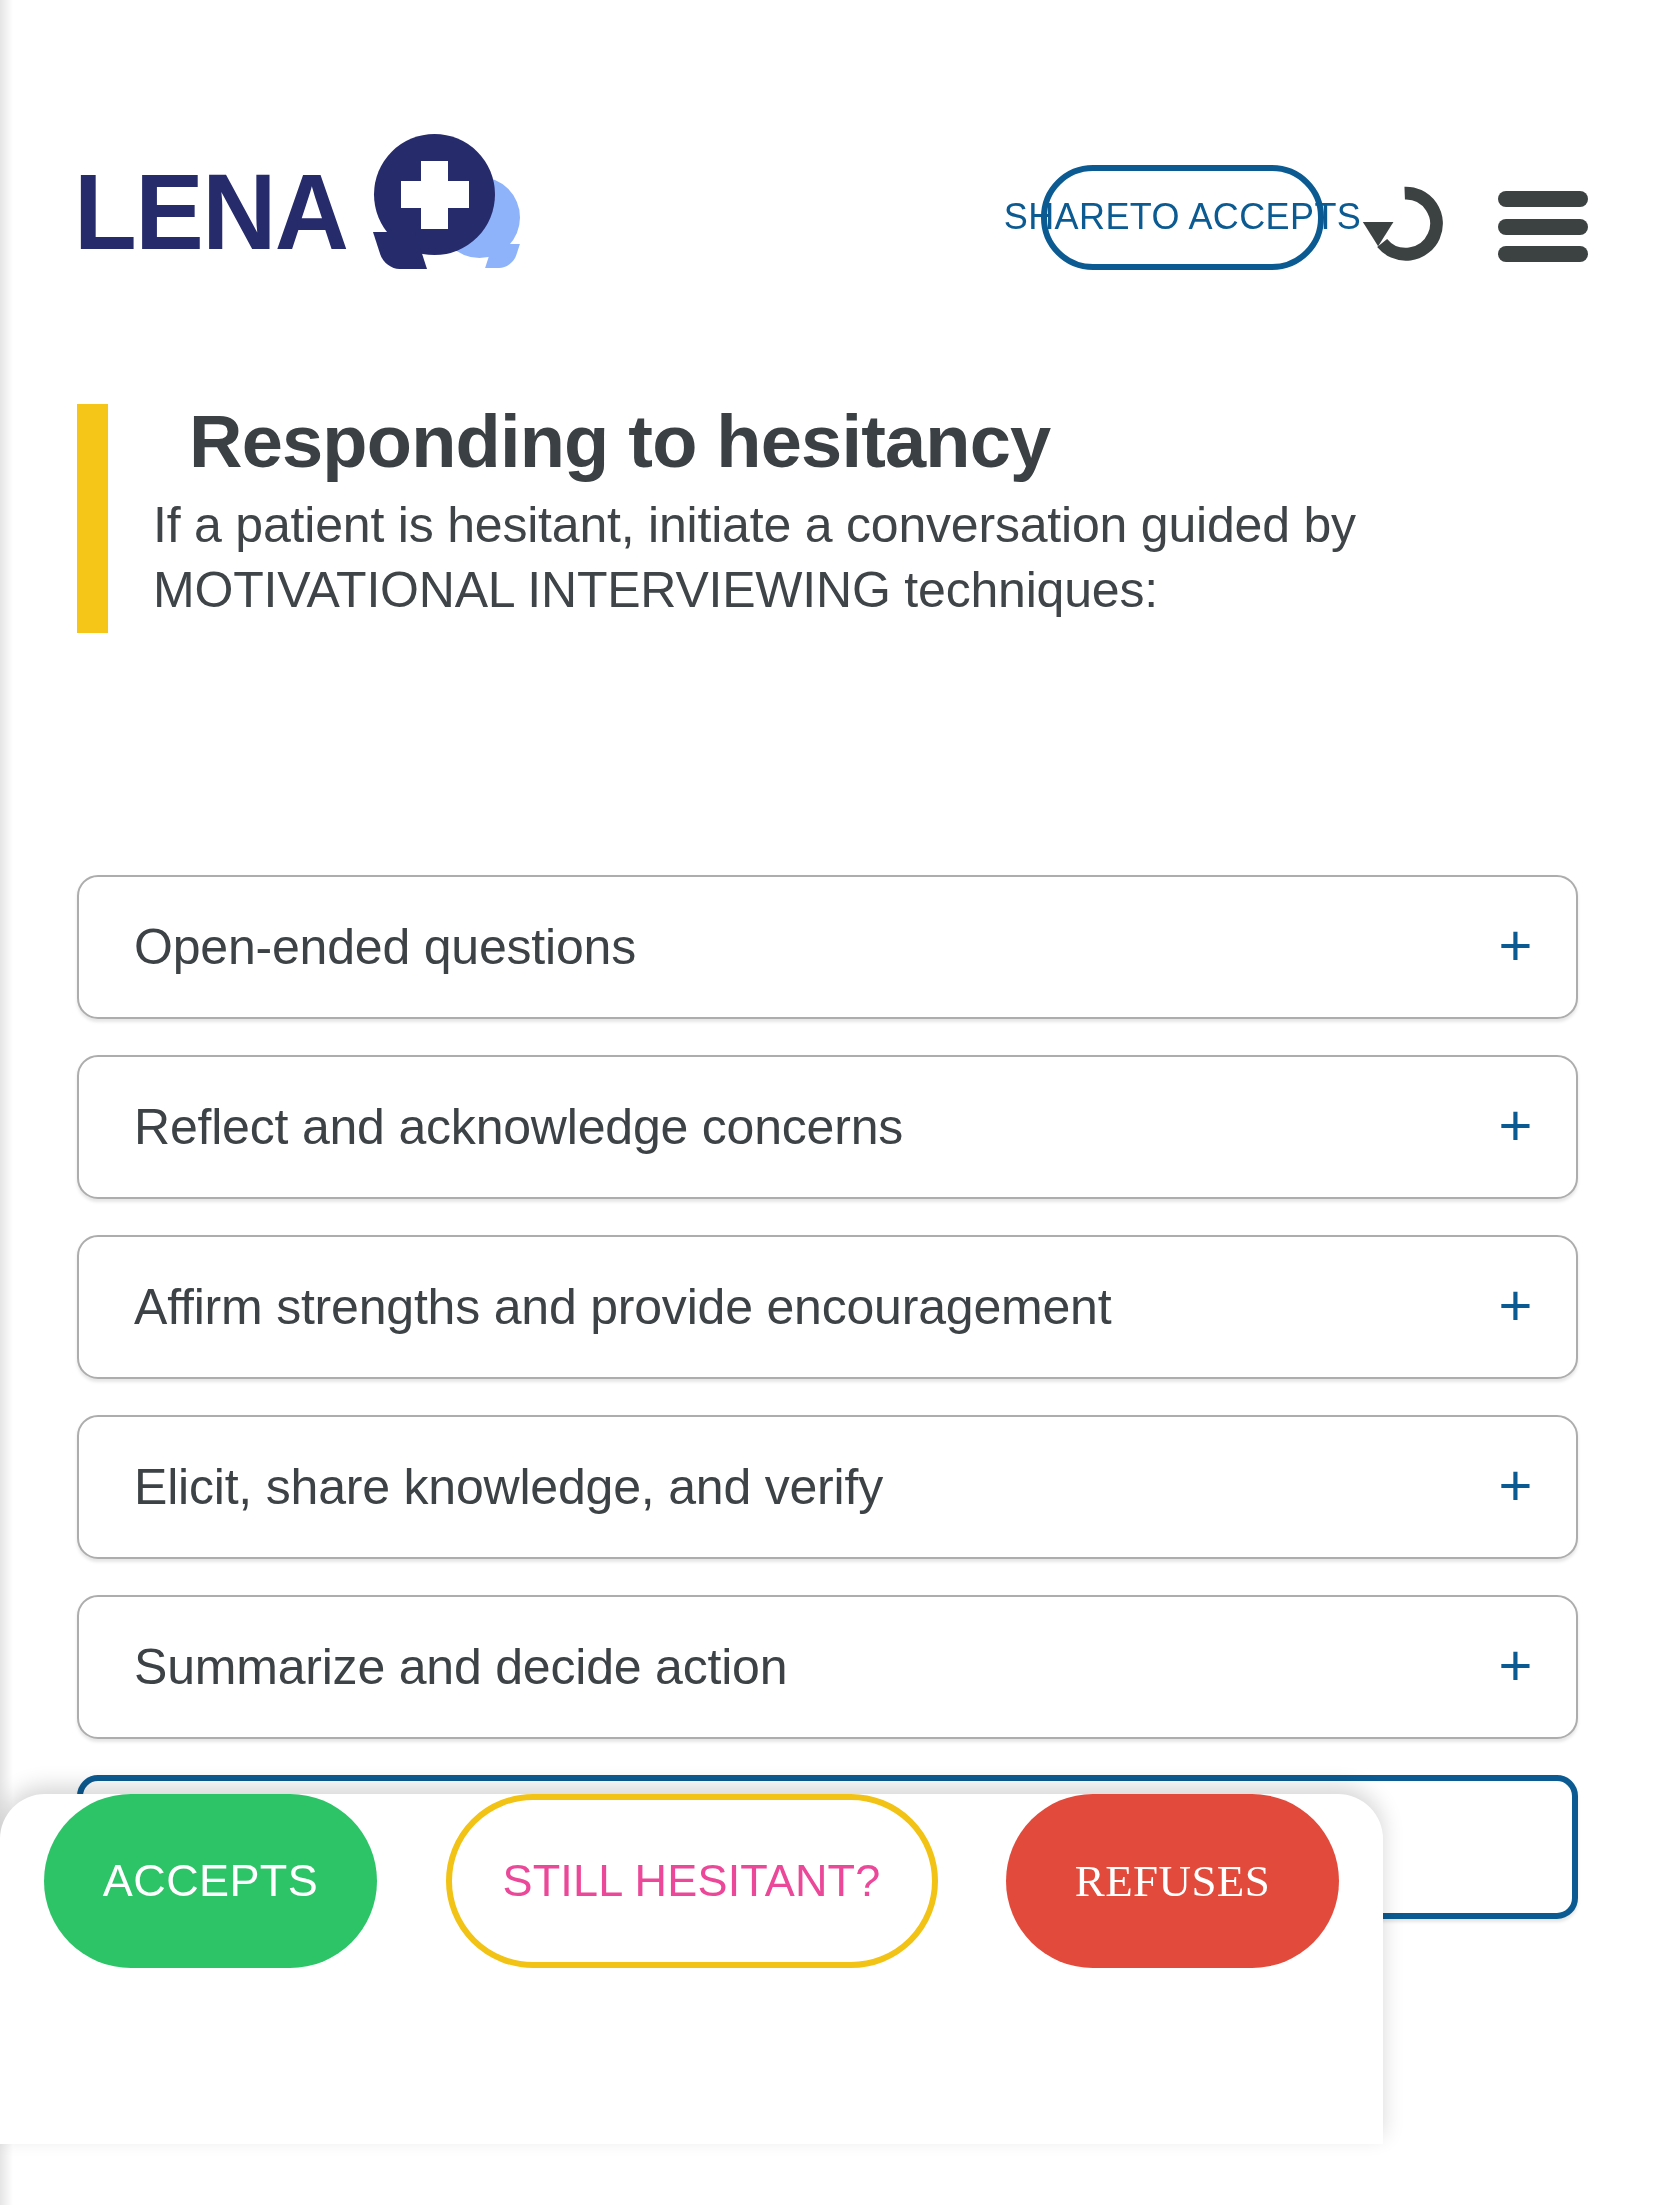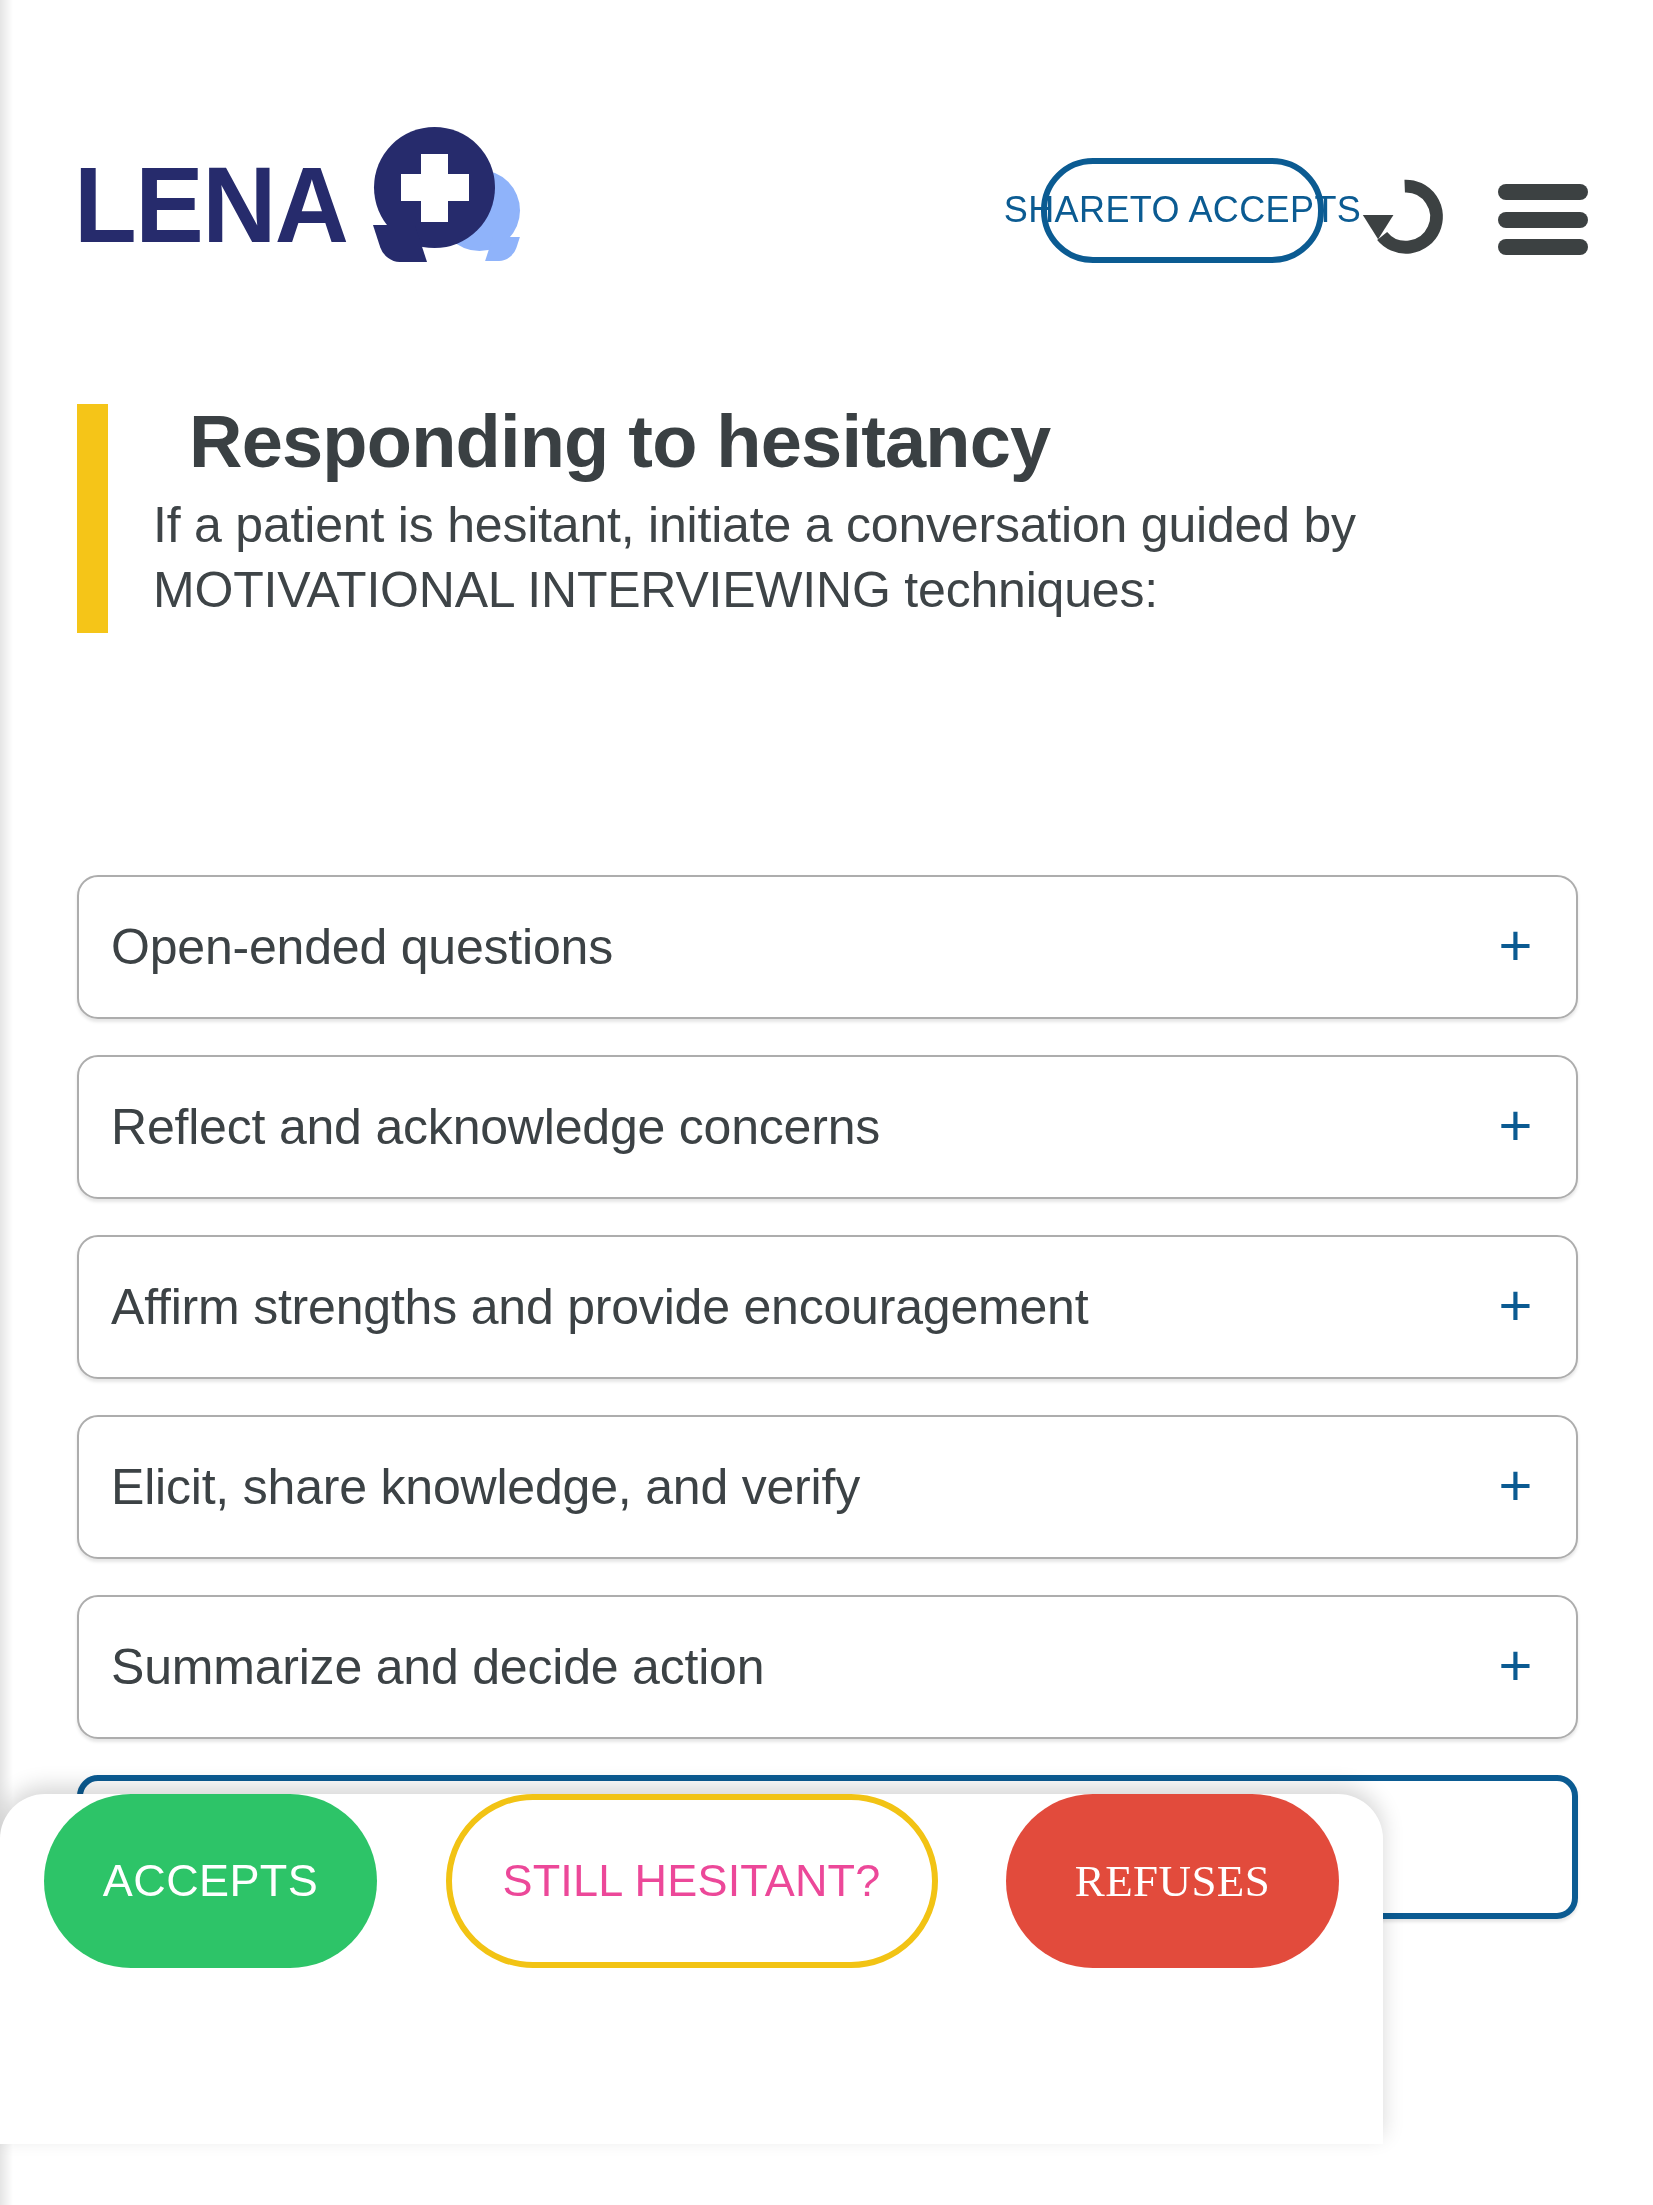--- a/index.html
+++ b/index.html
@@ -25,21 +25,21 @@
     position: absolute;
     left: 0; top: 0;
     width: 13px; height: 2205px;
     background: linear-gradient(to right, rgba(0,0,0,0.10), rgba(0,0,0,0.0));
     pointer-events: none;
   }
 
   
   .header {
     position: absolute;
-    left: 0; top: 5px;
+    left: 0; top: 12px;
     width: 1653px;
     height: 299px;
   }
 
   
   .logo {
     position: absolute;
     left: 74px;
     top: 115px;
     width: 452px;
@@ -224,21 +224,21 @@
     border: 2.4px solid #ADADAD;
     border-radius: 21px;
     margin-bottom: 36px;
     box-shadow: 0 2.4px 3.2px rgba(0,0,0,0.10);
     display: flex;
     align-items: center;
     cursor: pointer;
   }
   .acc-label {
     flex: 1 1 auto;
-    padding-left: 32px;
+    padding-left: 55px;
     font-size: 50px;
     color: #3C4245;
     letter-spacing: -0.2px;
     white-space: nowrap;
   }
   .acc-plus {
     flex: 0 0 auto;
     width: 121px;
     text-align: center;
     font-size: 58px;

